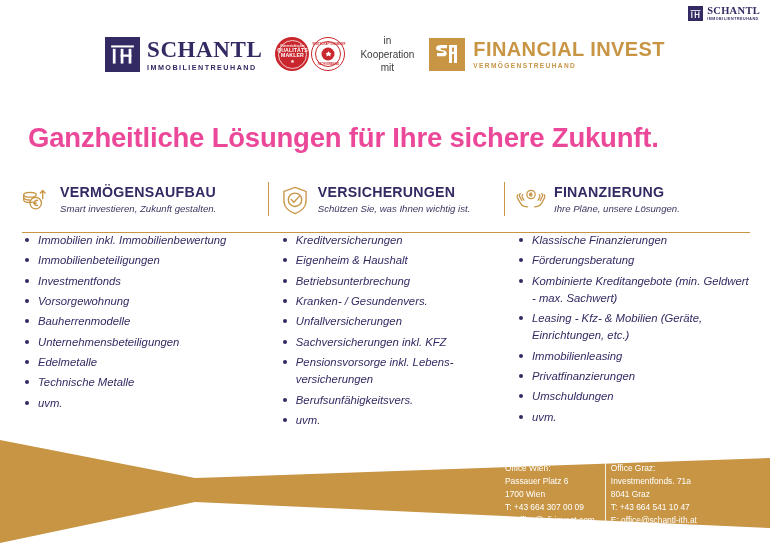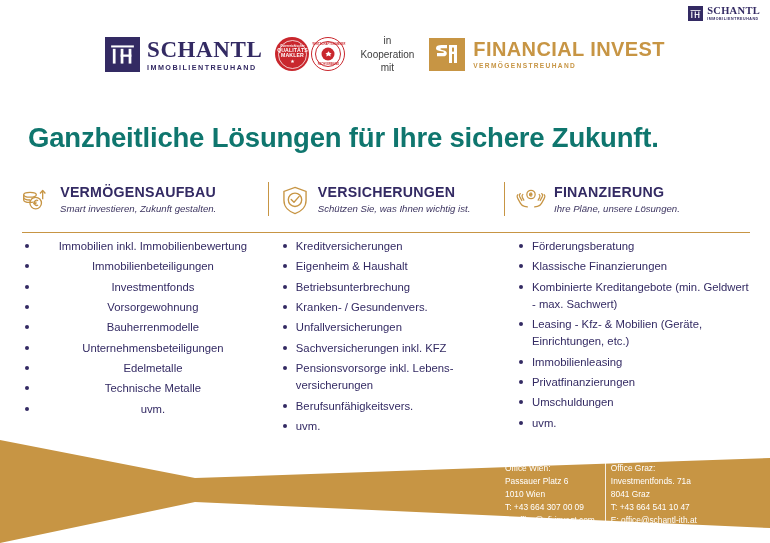--- a/index.html
+++ b/index.html
@@ -97,31 +97,31 @@
     font-family:Liberation Sans, sans-serif; letter-spacing:.4px; line-height:1;
   }
   .brand2-sub{
     font-size:6.6px; font-weight:bold; color:#c79544;
     letter-spacing:1.35px; margin-top:3px;
   }
 
   
   .headline{
     position:absolute; top:122px; left:28px;
-    font-size:27.5px; font-weight:bold; color:#0f766e;
+    font-size:27.5px; font-weight:bold; color:#ec4899;
     letter-spacing:-.2px; white-space:nowrap;
   }
 
   
   .cols{
     position:absolute; top:182px; left:22px; width:728px;
     display:flex;
   }
   .col{ position:relative; }
-  .col.c1{ width:250px;text-align:center; }
+  .col.c1{ width:250px; }
   .col.c2{ width:240px; padding-left:12px; }
   .col.c3{ width:250px; padding-left:12px; }
 
   .col-head{ display:flex; align-items:center; gap:8px; height:36px; }
   .col-icon{ width:30px; height:30px; flex:0 0 30px; display:flex; align-items:center; justify-content:center; }
   .col-titles{ line-height:1.1; }
   .col-title{
     font-size:14.2px; font-weight:bold; color:#332a63; letter-spacing:.25px;
   }
   .col-tag{
@@ -133,21 +133,21 @@
   }
 
   
   .goldrule{
     position:absolute; top:232px; left:22px; width:728px; height:1.4px;
     background:#c79544;
   }
 
   
   ul.blist{
-    list-style:none; margin-top:20px;
+    list-style:none; margin-top:14px;font-style:italic;
   }
   ul.blist li{
     position:relative; padding-left:16px;
     font-size:11.3px; line-height:1.52; color:#332a63;
     margin-bottom:3.2px;
   }
   ul.blist li::before{
     content:""; position:absolute; left:3px; top:6px;
     width:4px; height:4px; border-radius:50%; background:#332a63;
   }
@@ -341,37 +341,37 @@
             <path d="M27.8 8.4 C28.8 9 29 10.4 28.4 11.8 L26.6 15.2"></path>
           </g>
         </svg>
       </span>
       <span class="col-titles">
         <div class="col-title">FINANZIERUNG</div>
         <div class="col-tag">Ihre Pläne, unsere Lösungen.</div>
       </span>
     </div>
     <ul class="blist">
+      <li>Klassische Finanzierungen</li>
       <li>Förderungsberatung</li>
-      <li>Klassische Finanzierungen</li>
       <li>Kombinierte Kreditangebote (min. Geldwert - max. Sachwert)</li>
       <li>Leasing - Kfz- &amp; Mobilien (Geräte, Einrichtungen, etc.)</li>
       <li>Immobilienleasing</li>
       <li>Privatfinanzierungen</li>
       <li>Umschuldungen</li>
       <li>uvm.</li>
     </ul>
   </div>
 </div>
 
 <div class="contacts">
   <div class="contact wien">
     <span class="ttl">Office Wien:</span>
     <span class="ttl">Passauer Platz 6</span>
-    <span class="ttl">1010 Wien</span>
+    <span class="ttl">1700 Wien</span>
     <span class="ttl">T: +43 664 307 00 09</span>
     <span class="ttl">E: office@sfi-invest.com</span>
   </div>
   <div class="contact graz">
     <span class="ttl">Office Graz:</span>
     <span class="ttl">Investmentfonds. 71a</span>
     <span class="ttl">8041 Graz</span>
     <span class="ttl">T: +43 664 541 10 47</span>
     <span class="ttl">E: office@schantl-ith.at</span>
   </div>

